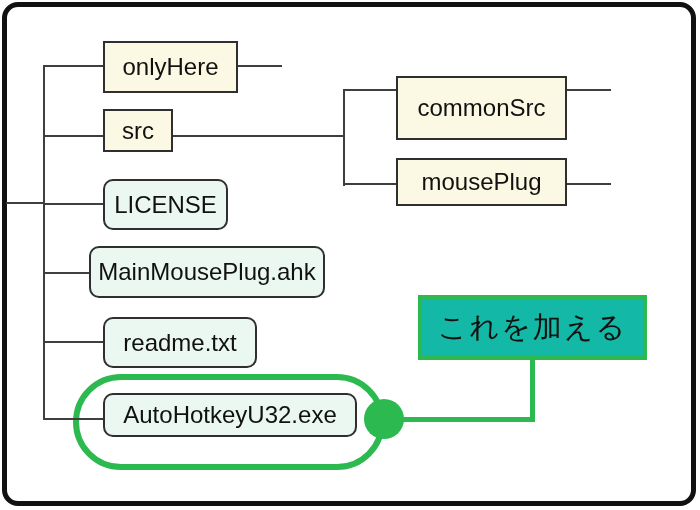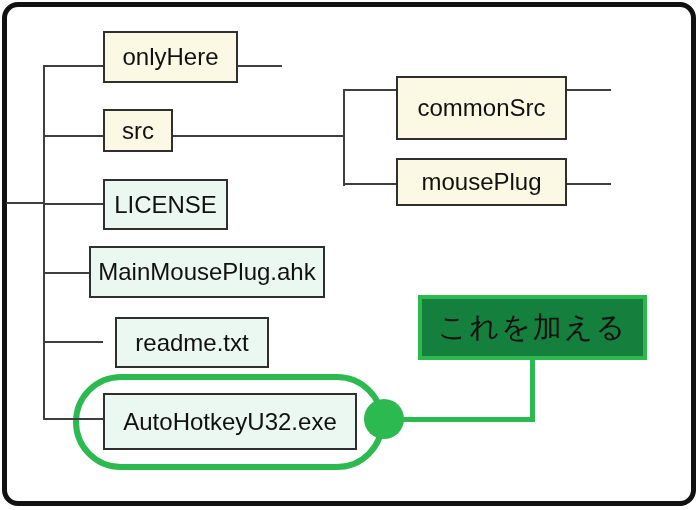--- a/index.html
+++ b/index.html
@@ -15,29 +15,29 @@
   body{width:700px;height:510px;position:relative;overflow:hidden;
        font-family:"Liberation Sans","DejaVu Sans",sans-serif;}
   .stage{position:absolute;left:0;top:0;width:700px;height:510px;}
   .frame{position:absolute;left:2px;top:2px;width:694px;height:504px;
          border:5px solid var(--frame-color);border-radius:16px;box-sizing:border-box;}
   .line{position:absolute;background:var(--line-color);}
   .node{position:absolute;box-sizing:border-box;border:2px solid var(--node-border);
         display:flex;align-items:center;justify-content:center;
         font-size:24px;color:var(--text-color);white-space:nowrap;}
   .node.folder{background:var(--folder-fill);}
-  .node.file{background:var(--file-fill);}
-  .n-onlyhere{left:103px;top:31px;width:135px;height:52px;}
+  .node.file{background:var(--file-fill);border-radius:10px;}
+  .n-onlyhere{left:103px;top:41px;width:135px;height:52px;}
   .n-src{left:103px;top:109px;width:70px;height:43px;}
   .n-commonsrc{left:396px;top:76px;width:171px;height:64px;}
   .n-mouseplug{left:396px;top:158px;width:171px;height:48px;}
   .n-license{left:103px;top:179px;width:125px;height:51px;}
   .n-mainmouseplug{left:89px;top:246px;width:236px;height:52px;}
-  .n-readme{left:103px;top:317px;width:154px;height:51px;margin-left:12px;}
-  .n-autohotkey{left:103px;top:393px;width:254px;height:57px;text-align:right;}
+  .n-readme{left:103px;top:317px;width:154px;height:51px;}
+  .n-autohotkey{left:103px;top:393px;width:254px;height:44px;text-align:right;}
   
   .l-root{left:6px;top:202px;width:38px;height:2px;}
   .l-trunk{left:43px;top:65px;width:2px;height:355px;}
   .l-b-onlyhere{left:43px;top:65px;width:60px;height:2px;}
   .l-b-src{left:43px;top:135px;width:60px;height:2px;}
   .l-b-license{left:43px;top:203px;width:60px;height:2px;}
   .l-b-mainmouseplug{left:43px;top:272px;width:60px;height:2px;}
   .l-b-readme{left:43px;top:341px;width:60px;height:2px;}
   .l-b-autohotkey{left:43px;top:418px;width:60px;height:2px;}
   .l-t-onlyhere{left:237px;top:65px;width:45px;height:2px;}
@@ -50,21 +50,21 @@
   
   .gline{position:absolute;background:var(--accent-green);}
   .stadium{position:absolute;left:73px;top:374px;width:312px;height:96px;
            border:6px solid var(--accent-green);border-radius:48px;box-sizing:border-box;
            background:transparent;}
   .dot{position:absolute;left:364px;top:399px;width:40px;height:40px;
        border-radius:50%;background:var(--accent-green);}
   .g-conn-h{left:384px;top:417px;width:150px;height:5px;}
   .g-conn-v{left:530px;top:358px;width:5px;height:64px;}
   .callout{position:absolute;left:418px;top:295px;width:229px;height:65px;
-           background:#15803d;border:4px solid var(--accent-green);box-sizing:border-box;
+           background:#14b8a6;border:4px solid var(--accent-green);box-sizing:border-box;
            display:flex;align-items:center;justify-content:center;
            font-size:29px;letter-spacing:2px;color:var(--text-color);white-space:nowrap;}
 </style>
 </head>
 <body>
 
 <div class="stage">
 
   <div class="frame"></div>
 

